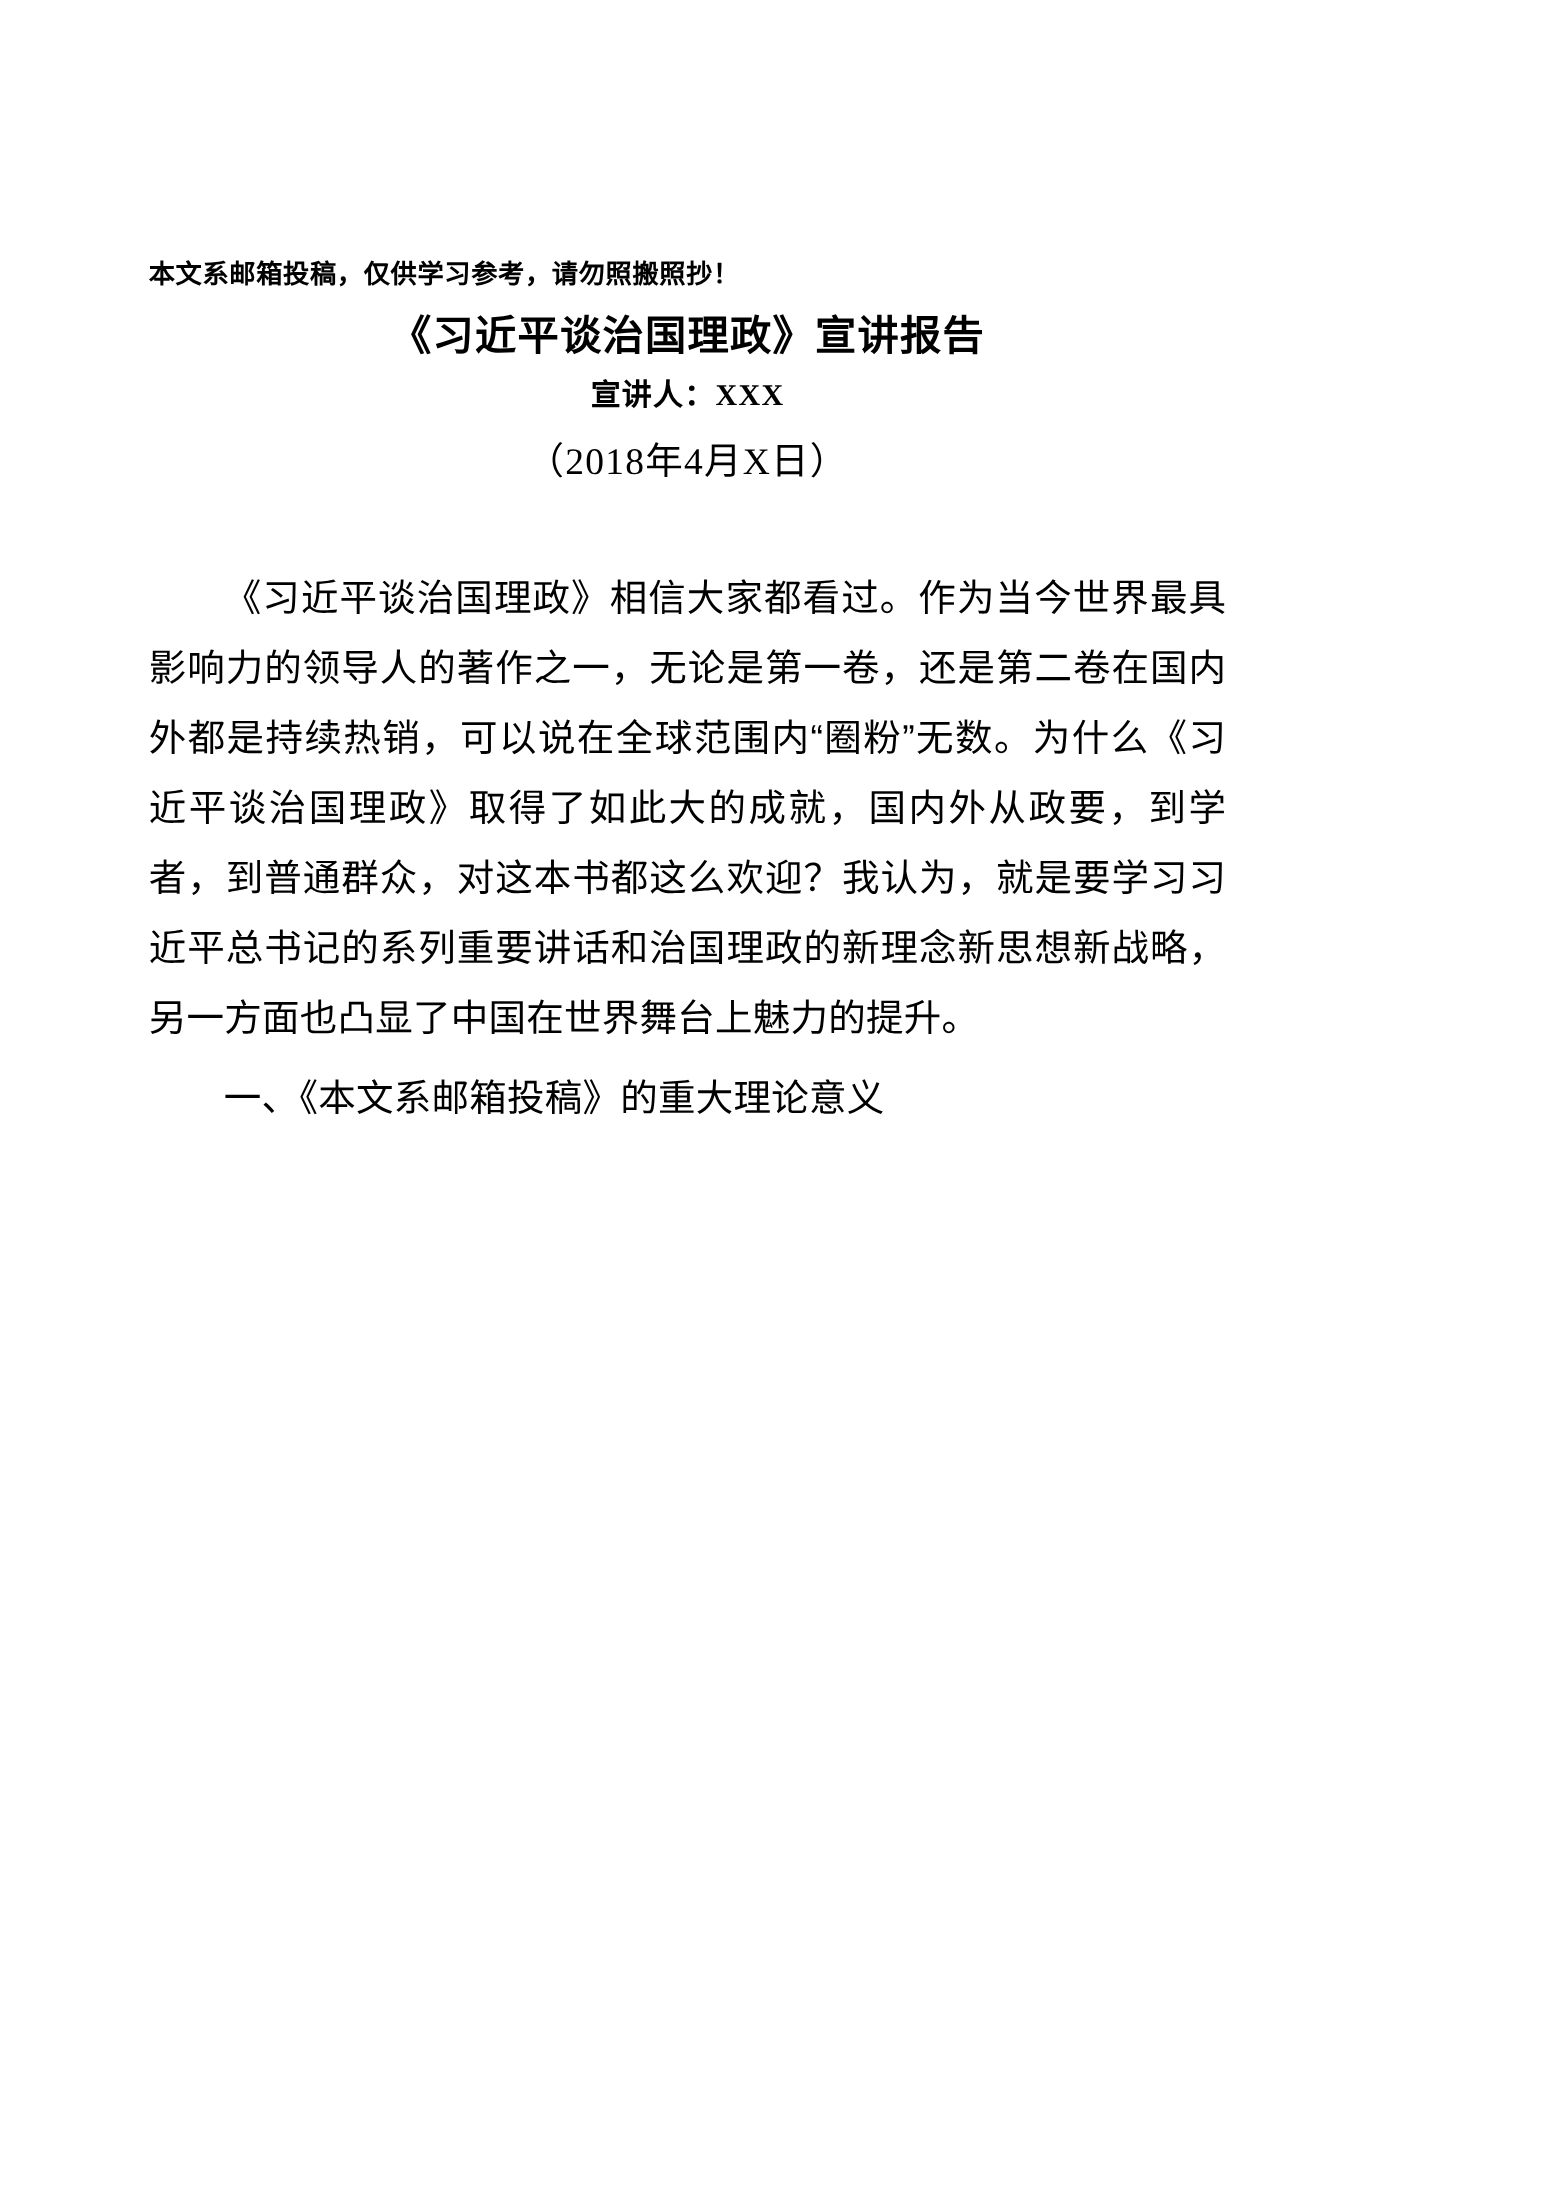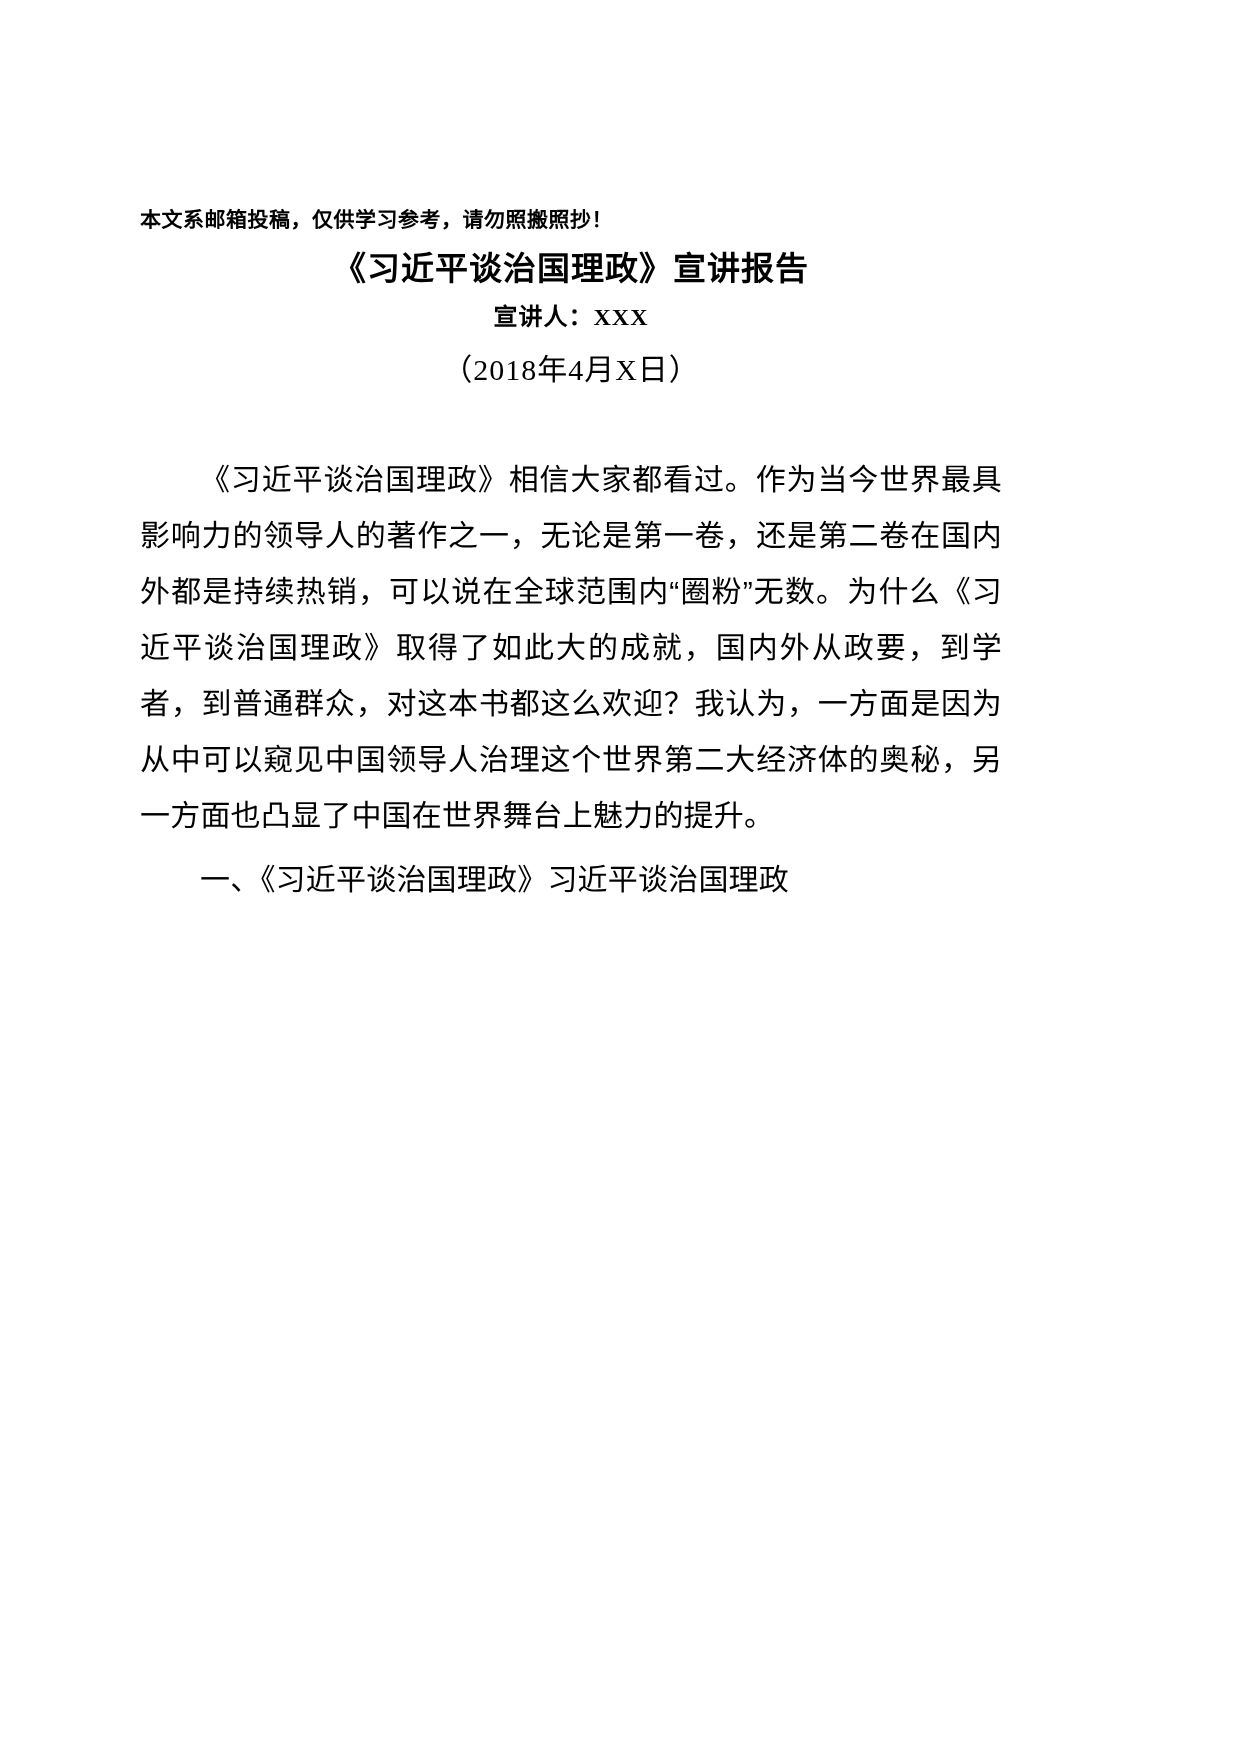--- a/index.html
+++ b/index.html
@@ -21,21 +21,21 @@
     width: 1240px;
     height: 1754px;
     box-sizing: border-box;
     padding: 0;
     overflow: hidden;
     background: #ffffff;
   }
 
   .content {
     position: absolute;
-    left: 140px;
+    left: 119px;
     top: 0;
     width: 862px;
   }
 
   
   .notice {
     margin-top: 206px;
     font-size: 21px;
     font-weight: bold;
     letter-spacing: 0.5px;
@@ -96,18 +96,18 @@
 
     <div class="notice">本文系邮箱投稿，仅供学习参考，请勿照搬照抄！</div>
 
     <div class="title-block">
       <div class="doc-title">《习近平谈治国理政》宣讲报告</div>
       <div class="speaker-line">宣讲人：XXX</div>
       <div class="date-line">（2018年4月X日）</div>
     </div>
 
     <div class="body-text">
-      <p class="para">《习近平谈治国理政》相信大家都看过。作为当今世界最具影响力的领导人的著作之一，无论是第一卷，还是第二卷在国内外都是持续热销，可以说在全球范围内“圈粉”无数。为什么《习近平谈治国理政》取得了如此大的成就，国内外从政要，到学者，到普通群众，对这本书都这么欢迎？我认为，一方面是因为从中可以窥见中国领导人治理这个世界第二大经济体的奥秘，另一方面也凸显了中国在世界舞台上魅力的提升。</p>
-      <p class="para heading-para">一、《习近平谈治国理政》习近平谈治国理政</p>
+      <p class="para">《习近平谈治国理政》相信大家都看过。作为当今世界最具影响力的领导人的著作之一，无论是第一卷，还是第二卷在国内外都是持续热销，可以说在全球范围内“圈粉”无数。为什么《习近平谈治国理政》取得了如此大的成就，国内外从政要，到学者，到普通群众，对这本书都这么欢迎？我认为，就是要学习习近平总书记的系列重要讲话和治国理政的新理念新思想新战略，另一方面也凸显了中国在世界舞台上魅力的提升。</p>
+      <p class="para heading-para">一、《本文系邮箱投稿》的重大理论意义</p>
     </div>
 
   </div>
 </div>
 
 </body></html>

